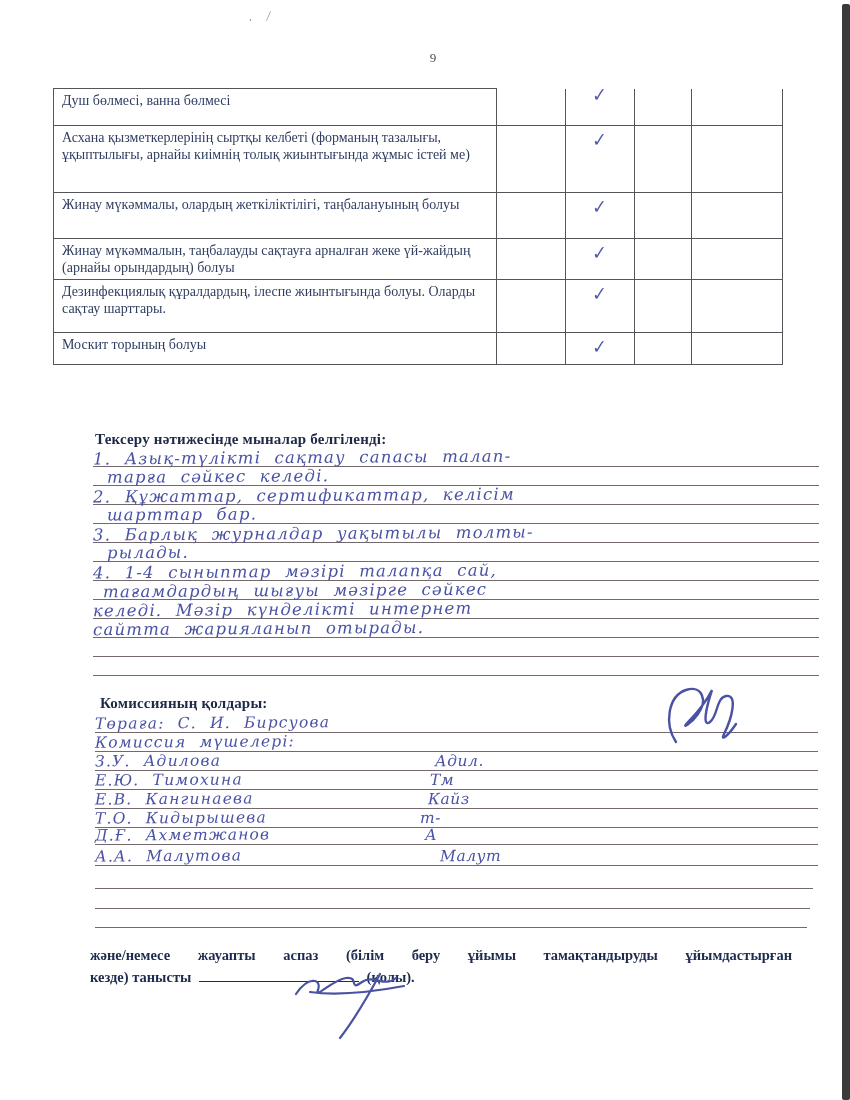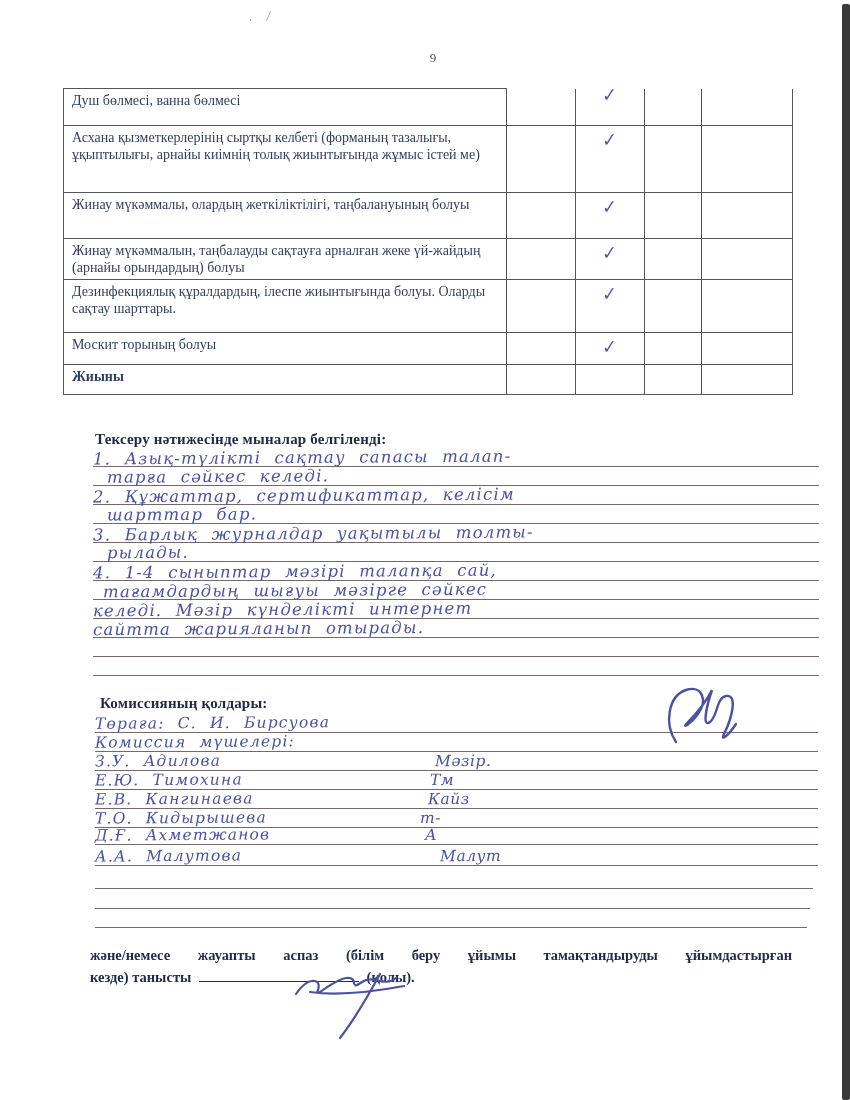--- a/index.html
+++ b/index.html
@@ -7,21 +7,21 @@
     width:850px;height:1100px;position:relative;background:#ffffff;
     font-family:"Liberation Serif", serif;color:#2f3d5e;overflow:hidden;
   }
   
   .scan-band{position:absolute;left:842px;top:4px;width:8px;height:1096px;background:#3a3a3a;border-radius:2px;}
   
   .page-num{position:absolute;left:418px;top:50px;width:30px;text-align:center;font-size:13px;color:#4a4f58;}
   
   .ink-marks{position:absolute;left:248px;top:10px;font-size:13px;color:#5a55a0;letter-spacing:6px;transform:rotate(-12deg);opacity:.8;}
   
-  table.checklist{position:absolute;left:63px;top:88px;width:729px;border-collapse:collapse;table-layout:fixed;}
+  table.checklist{position:absolute;left:53px;top:88px;width:729px;border-collapse:collapse;table-layout:fixed;}
   table.checklist td{
     border:1.4px solid #54555b;vertical-align:top;padding:3px 8px 3px 8px;
     font-size:14px;line-height:1.22;color:#303e60;overflow:hidden;
   }
   table.checklist tr td:first-child{border-top:1.4px solid #54555b;}
   table.checklist tr.no-top td{border-top:none;}
   table.checklist tr.no-top td:first-child{border-top:1.4px solid #54555b;}
   td.c-check{text-align:center;vertical-align:middle;padding:0;}
   .tick{display:inline-block;font-family:"DejaVu Sans", sans-serif;font-size:18px;color:#4f58ac;transform:rotate(-8deg) skewX(-6deg);font-weight:bold;}
   .total-label{font-weight:bold;color:#22304f;}
@@ -97,27 +97,20 @@
     <td></td>
     <td></td>
   </tr>
   <tr style="height:32px">
     <td>Москит торының болуы</td>
     <td></td>
     <td class="c-check"><span class="tick">✓</span></td>
     <td></td>
     <td></td>
   </tr>
-  <tr style="height:30px">
-    <td class="total-label">Жиыны</td>
-    <td></td>
-    <td class="c-check"><span class="tick"></span></td>
-    <td></td>
-    <td></td>
-  </tr>
 </tbody>
   </table>
 
 <div class="sec-heading" style="left:95px;top:431px;">Тексеру нәтижесінде мыналар белгіленді:</div>
 
 <div class="hline" style="top:447px"><span class="hw">1. Азық-түлікті сақтау сапасы талап-</span></div>
 <div class="hline" style="top:466px"><span class="hw" style="padding-left:14px">тарға сәйкес келеді.</span></div>
 <div class="hline" style="top:485px"><span class="hw">2. Құжаттар, сертификаттар, келісім</span></div>
 <div class="hline" style="top:504px"><span class="hw" style="padding-left:14px">шарттар бар.</span></div>
 <div class="hline" style="top:523px"><span class="hw">3. Барлық журналдар уақытылы толты-</span></div>
@@ -132,21 +125,21 @@
 <div class="sec-heading" style="left:100px;top:695px;">Комиссияның қолдары:</div>
 
 <div class="sigrow" style="top:713px">
   <span class="hw">Төраға:  С. И. Бирсуова</span>
 </div>
 <div class="sigrow" style="top:732px">
   <span class="hw">Комиссия мүшелері:</span>
 </div>
 <div class="sigrow" style="top:751px">
   <span class="hw">З.У. Адилова</span>
-  <span class="hw sig-mark" style="left:340px">Мәзір.</span>
+  <span class="hw sig-mark" style="left:340px">Адил.</span>
 </div>
 <div class="sigrow" style="top:770px">
   <span class="hw">Е.Ю. Тимохина</span>
   <span class="hw sig-mark" style="left:335px">Тм</span>
 </div>
 <div class="sigrow" style="top:789px">
   <span class="hw">Е.В. Кангинаева</span>
   <span class="hw sig-mark" style="left:333px">Кайз</span>
 </div>
 <div class="sigrow" style="top:808px">

